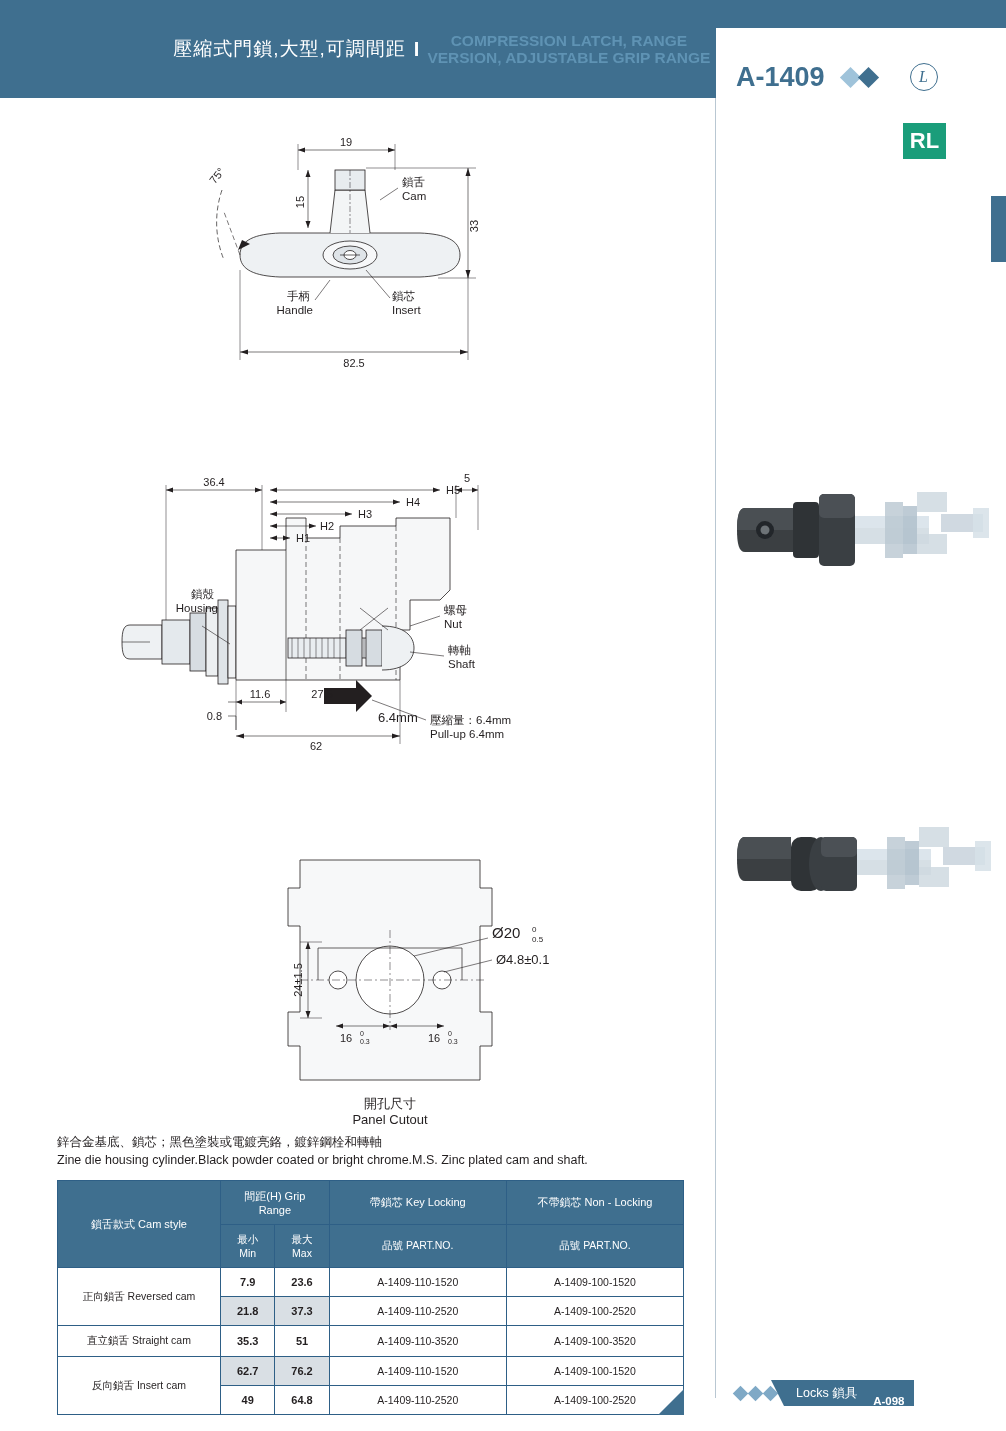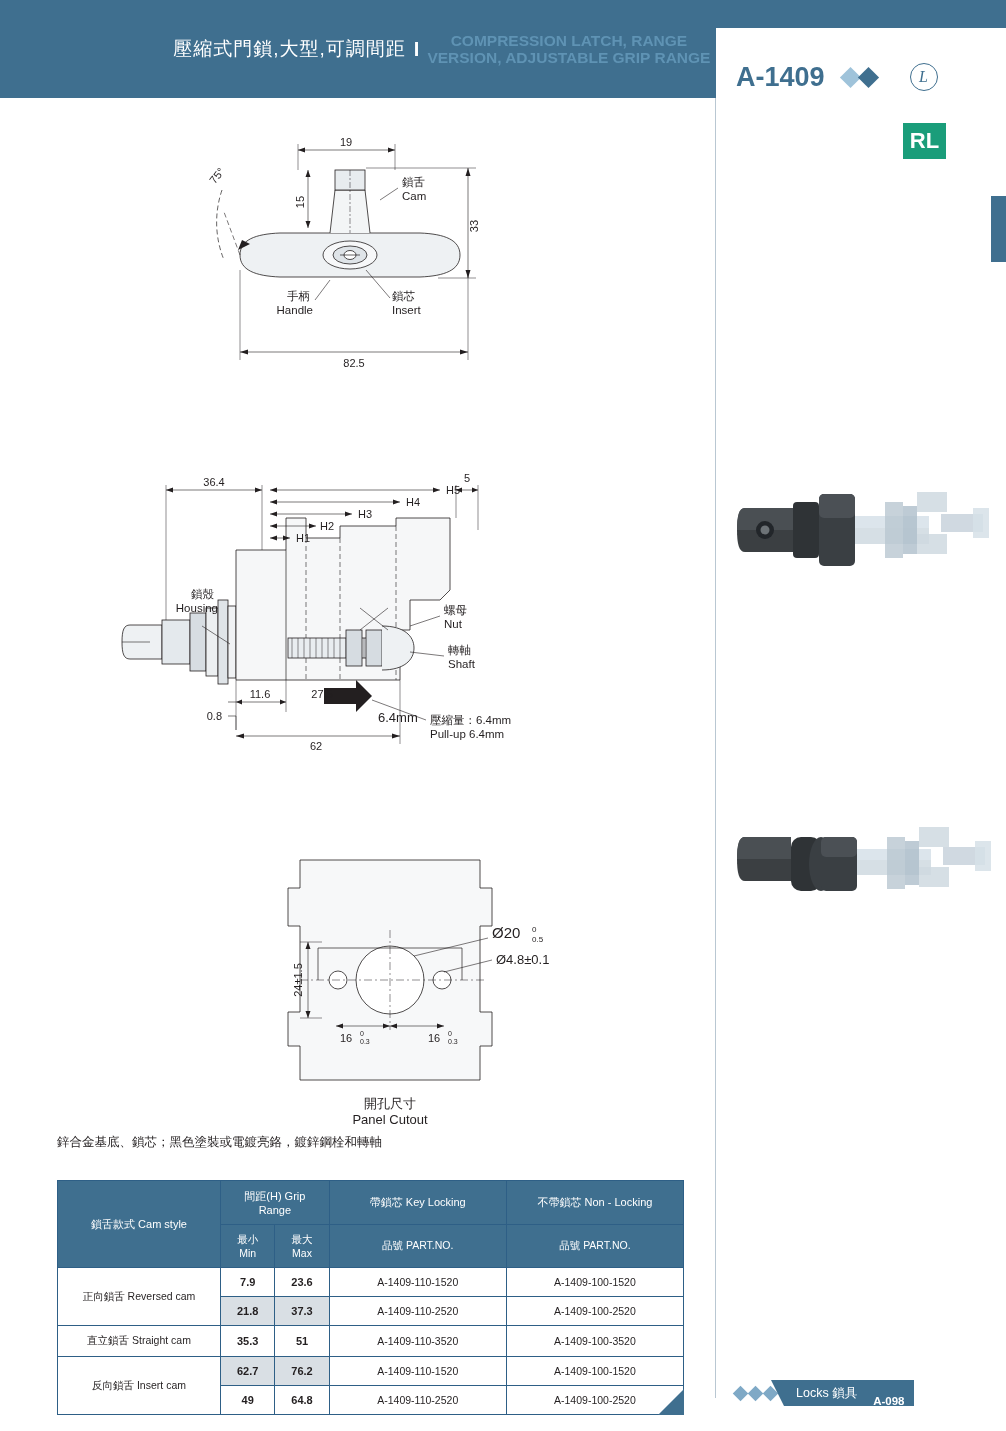--- a/index.html
+++ b/index.html
@@ -406,20 +406,21 @@
     <rect x="170" y="66" width="14" height="44" fill="#aebecb" opacity="0.8"></rect>
     <rect x="184" y="52" width="30" height="20" fill="#cfd9e1" opacity="0.85"></rect>
     <rect x="184" y="92" width="30" height="20" fill="#cfd9e1" opacity="0.85"></rect>
     <rect x="208" y="72" width="42" height="18" fill="#c4d0da" opacity="0.8"></rect>
     <rect x="240" y="66" width="16" height="30" fill="#d6e0e7" opacity="0.85"></rect>
   </g>
 </svg>
 
 <div class="notes">
   <div class="note-cn">鋅合金基底、鎖芯；黑色塗裝或電鍍亮鉻，鍍鋅鋼栓和轉軸</div>
+  <div class="note-en">Zine die housing cylinder.Black powder coated or bright chrome.M.S. Zinc plated cam and shaft.</div>
 </div>
 
 <div class="tbl-wrap tbl-rel">
   <table class="spec">
     <thead>
       <tr>
         <th rowspan="2" style="width:150px">鎖舌款式 Cam style</th>
         <th colspan="2" style="width:100px">間距(H) Grip Range</th>
         <th>帶鎖芯 Key Locking</th>
         <th>不帶鎖芯 Non - Locking</th>

